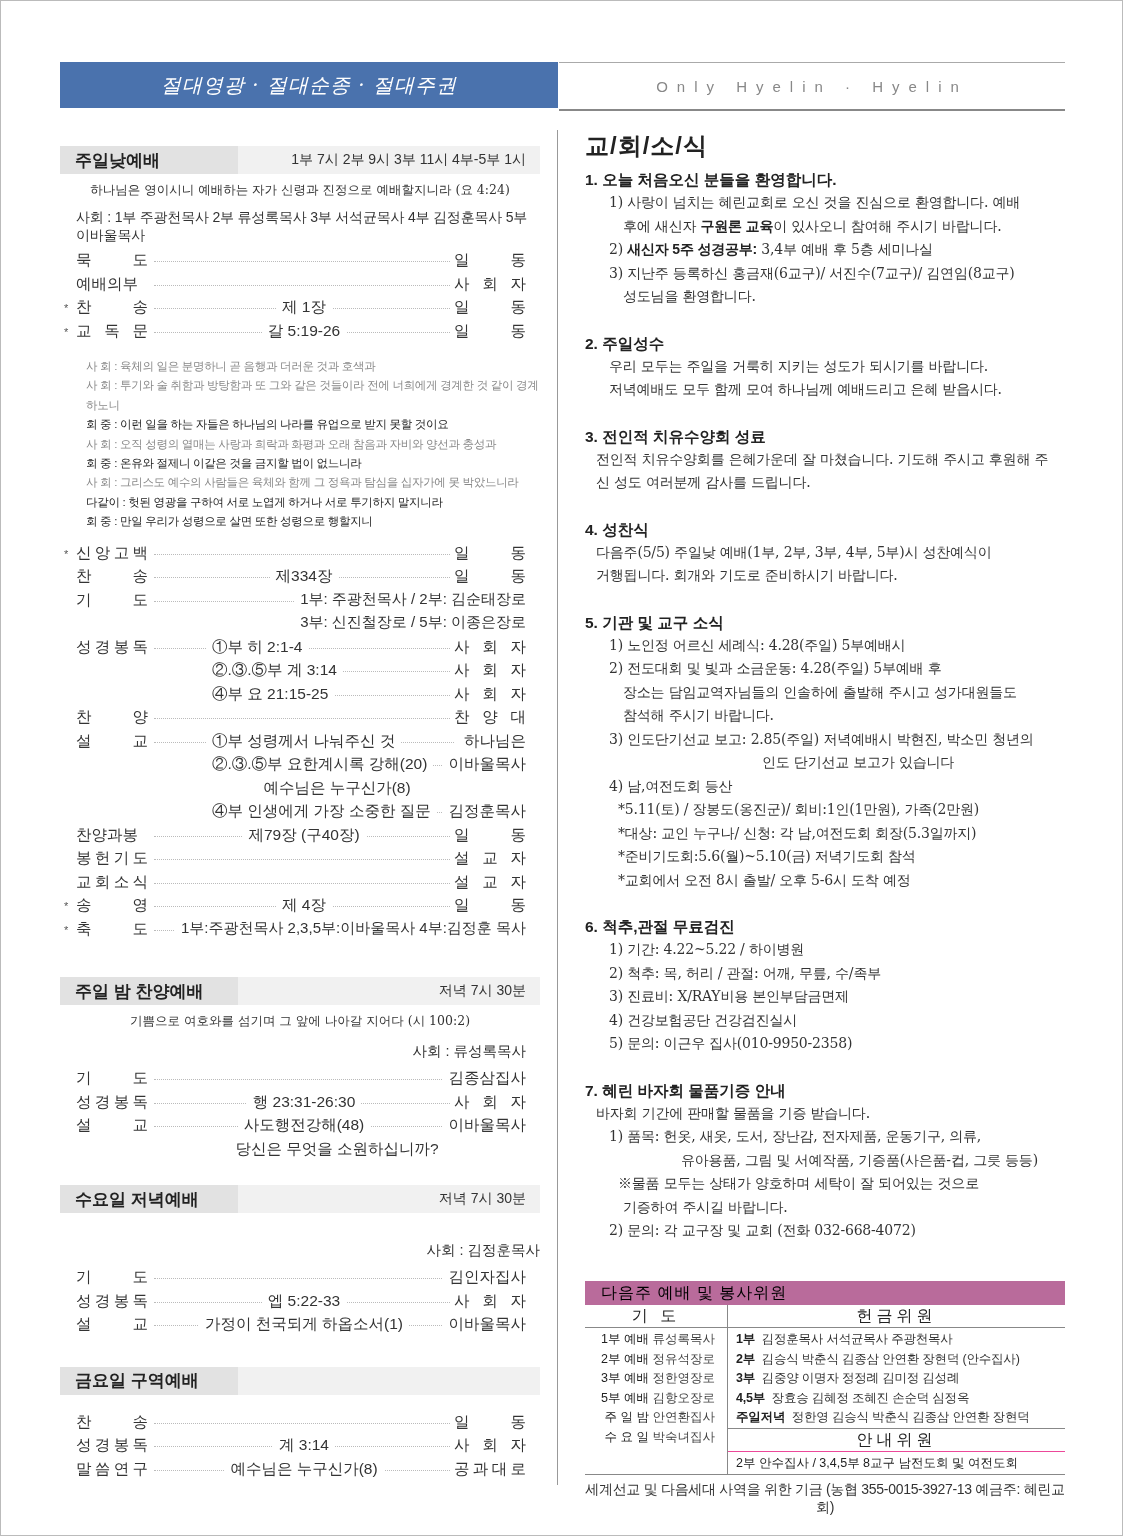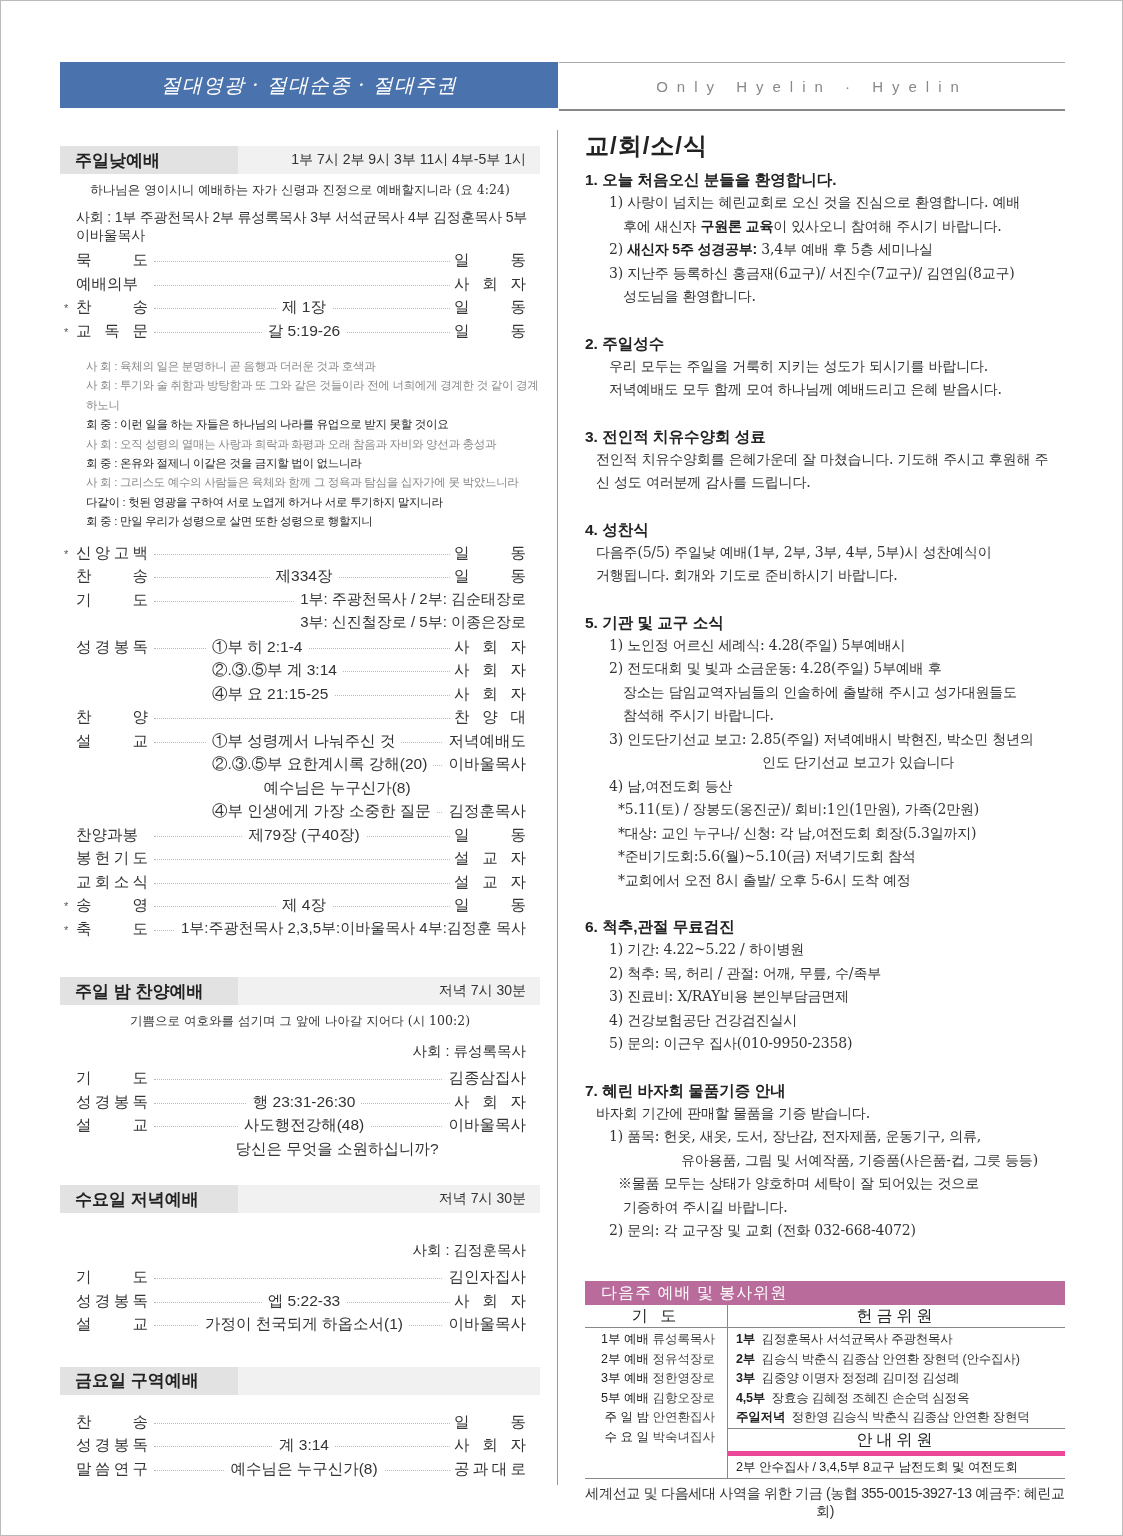--- a/index.html
+++ b/index.html
@@ -52,31 +52,31 @@
   .news-p { font-size:14px; line-height:23.5px; padding-left:11px; letter-spacing:-0.2px; }
   .news-p.ind { padding-left:24px; }
   .news-p.ind2 { padding-left:38px; }
   .news-p.ind3 { padding-left:33px; }
   .news-p.ind4 { padding-left:96px; }
   .news-p.c { padding-left:177px; }
   .news-p b { font-family:"Liberation Sans", sans-serif; color:#222; }
 
   
   .vol { position:absolute; left:585px; top:1281px; width:480px; font-family:"Liberation Sans", sans-serif; }
-  .vol-head { background:#b96b9b; color:#ffffff; height:24px; font-size:16px; padding-left:16px; line-height:24px; letter-spacing:1px; }
+  .vol-head { background:#b96b9b; color:#000000; height:24px; font-size:16px; padding-left:16px; line-height:24px; letter-spacing:1px; }
   .vol-grid { display:flex; border-bottom:1px solid #888; }
   .vol-left { width:142px; border-right:1px solid #888; }
   .vol-right { flex:1; }
   .col-h { text-align:center; font-size:16px; height:22px; line-height:22px; border-bottom:1px solid #888; letter-spacing:4px; color:#222; }
   .pray-item { font-size:12.5px; height:19.6px; line-height:19.6px; text-align:right; padding-right:12px; color:#333; }
   .pray-item .k { color:#222; }
   .pray-item .v { color:#444; }
   .off-item { font-size:12.5px; height:19.6px; line-height:19.6px; padding-left:8px; color:#333; letter-spacing:-0.2px; }
   .off-item b { color:#222; }
-  .usher-h { text-align:center; font-size:16px; height:22px; line-height:22px; border-top:1px solid #888; border-bottom:5px solid #ec4899; letter-spacing:4px; }
+  .usher-h { text-align:center; font-size:16px; height:22px; line-height:22px; border-top:1px solid #888; border-bottom:1px solid #ec4899; letter-spacing:4px; }
   .usher-item { font-size:12.5px; height:22px; line-height:22px; padding-left:8px; }
   .fund { text-align:center; font-size:14px; margin-top:6px; color:#333; letter-spacing:-0.3px; }
 </style>
 </head>
 <body>
 
 <div class="frame"></div>
 
 <div class="hdr-left">
   <span>절대영광 · 절대순종 · 절대주권</span>
@@ -238,21 +238,21 @@
           <span>대</span>
         </div>
       </div>
       <div class="row">
         <div class="dots"></div>
         <div class="lbl">
           <span>설</span>
           <span>교</span>
         </div>
         <div class="mid l"><span>①부 성령께서 나눠주신 것</span></div>
-        <div class="rtw">저녁예배도</div>
+        <div class="rtw">하나님은</div>
       </div>
       <div class="row">
         <div class="dots" style="left:260px"></div>
         <div class="mid l"><span>②.③.⑤부 요한계시록 강해(20)</span></div>
         <div class="rtw">이바울목사</div>
       </div>
       <div class="row">
         <div class="mid" style="right:20px"><span>예수님은 누구신가(8)</span></div>
       </div>
       <div class="row">
@@ -366,21 +366,21 @@
       <div class="row">
         <div class="mid" style="right:20px"><span>당신은 무엇을 소원하십니까?</span></div>
       </div>
     </div>
 
   <div style="height:24px"></div>
   <div class="sec-bar">
     <span class="sec-title">수요일 저녁예배</span>
     <span class="sec-time">저녁 7시 30분</span>
   </div>
-  <div class="host-right" style="margin-right:14px;margin-top:28px">사회 : 김정훈목사</div>
+  <div class="host-right" style="margin-top:28px">사회 : 김정훈목사</div>
   <div id="wed" style="margin-top:6px">
       <div class="row">
         <div class="dots"></div>
         <div class="lbl">
           <span>기</span>
           <span>도</span>
         </div>
         <div class="rtw">김인자집사</div>
       </div>
       <div class="row">

